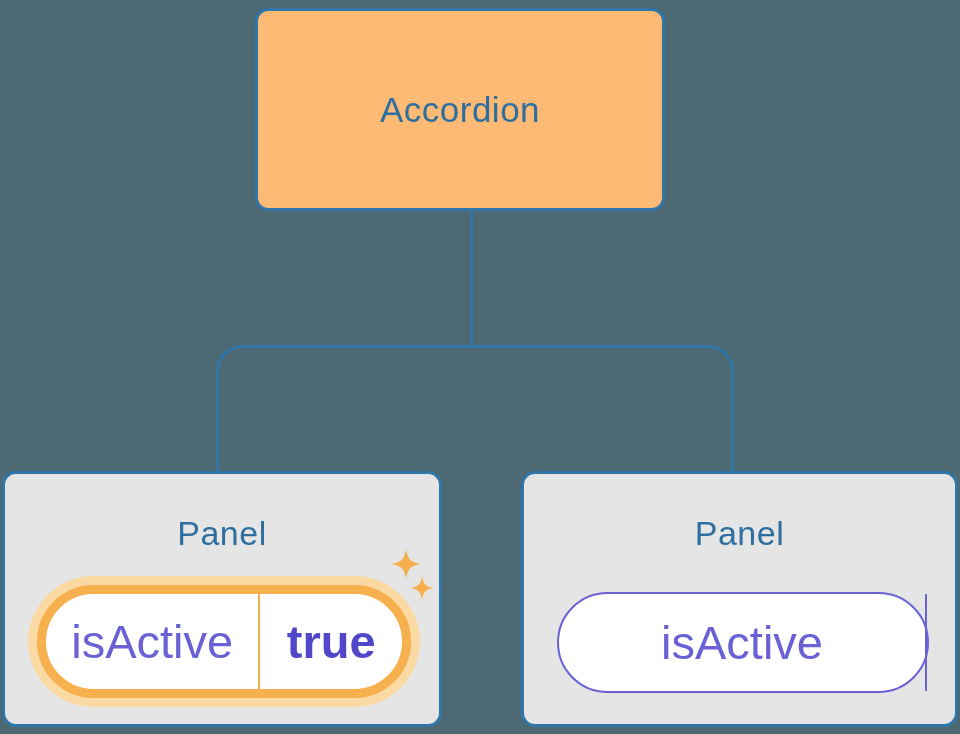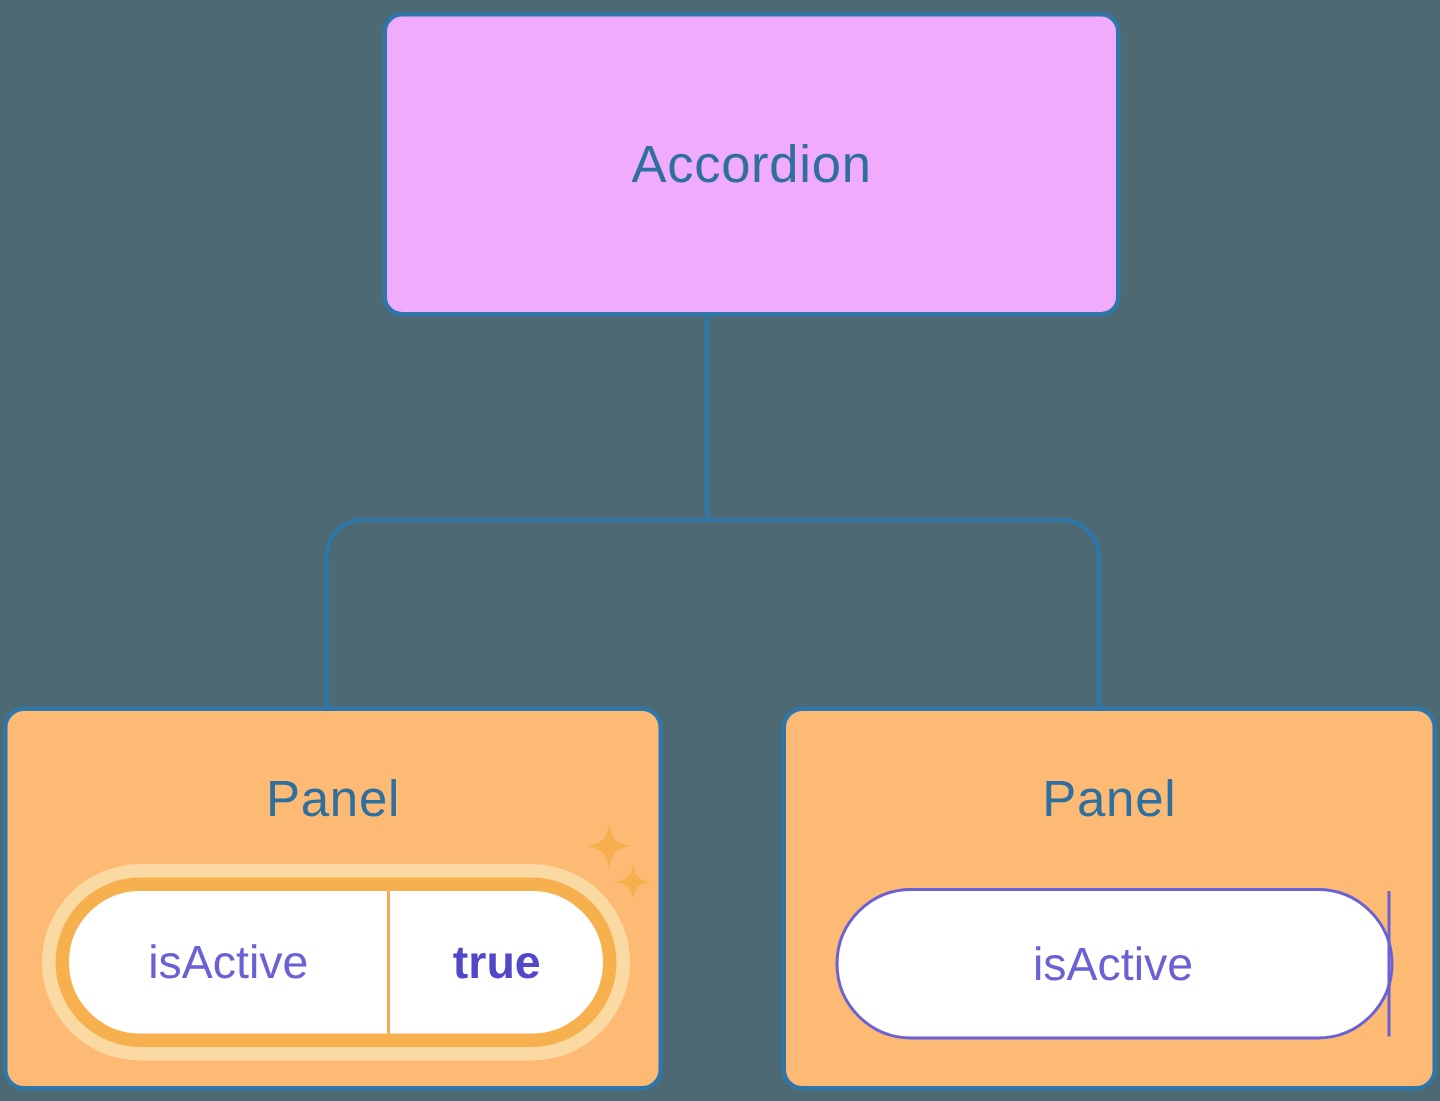--- a/index.html
+++ b/index.html
@@ -11,22 +11,22 @@
   }
   .stage {
     position: relative;
     width: 960px; height: 734px;
     background: #4D6973;
   }
   
   .node-root {
     position: absolute;
     left: 255px; top: 8px;
-    width: 492px; height: 203px;
-    background: #f0abfc;
+    width: 410px; height: 203px;
+    background: #fdba74;
     border: 3px solid #3076A8;
     border-radius: 13px;
     box-sizing: border-box;
     display: flex; align-items: center; justify-content: center;
   }
   .node-root .node-label {
     color: #2E6F9F;
     font-size: 35px;
     font-weight: 500;
     letter-spacing: 0.5px;
@@ -46,21 +46,21 @@
     border: 3px solid #3076A8;
     border-bottom: none;
     border-top-left-radius: 26px;
     border-top-right-radius: 26px;
   }
   
   .panel {
     position: absolute;
     top: 471px;
     height: 256px;
-    background: #fdba74;
+    background: #e5e5e5;
     border: 3px solid #3076A8;
     border-radius: 14px;
     box-sizing: border-box;
   }
   .panel-left  { left: 2px;   width: 440px; }
   .panel-right { left: 521px; width: 437px; }
   .panel-title {
     margin-top: 40px;
     text-align: center;
     color: #2E6F9F;
@@ -71,21 +71,21 @@
   
   .pill {
     position: absolute;
     display: flex;
     align-items: stretch;
     background: #ffffff;
     box-sizing: border-box;
   }
   .pill .cell {
     display: flex; align-items: center; justify-content: center;
-    font-size: 31px;
+    font-size: 47px;
     color: #6A61D4;
   }
   .pill-active {
     left: 32px; top: 111px;
     width: 374px; height: 113px;
     border: 9px solid #F7B04E;
     border-radius: 62px;
     box-shadow: 0 0 0 9px #FBD9A3;
   }
   .pill-active .cell-key { flex: 1.5; border-right: 2px solid #F2AC58; }

